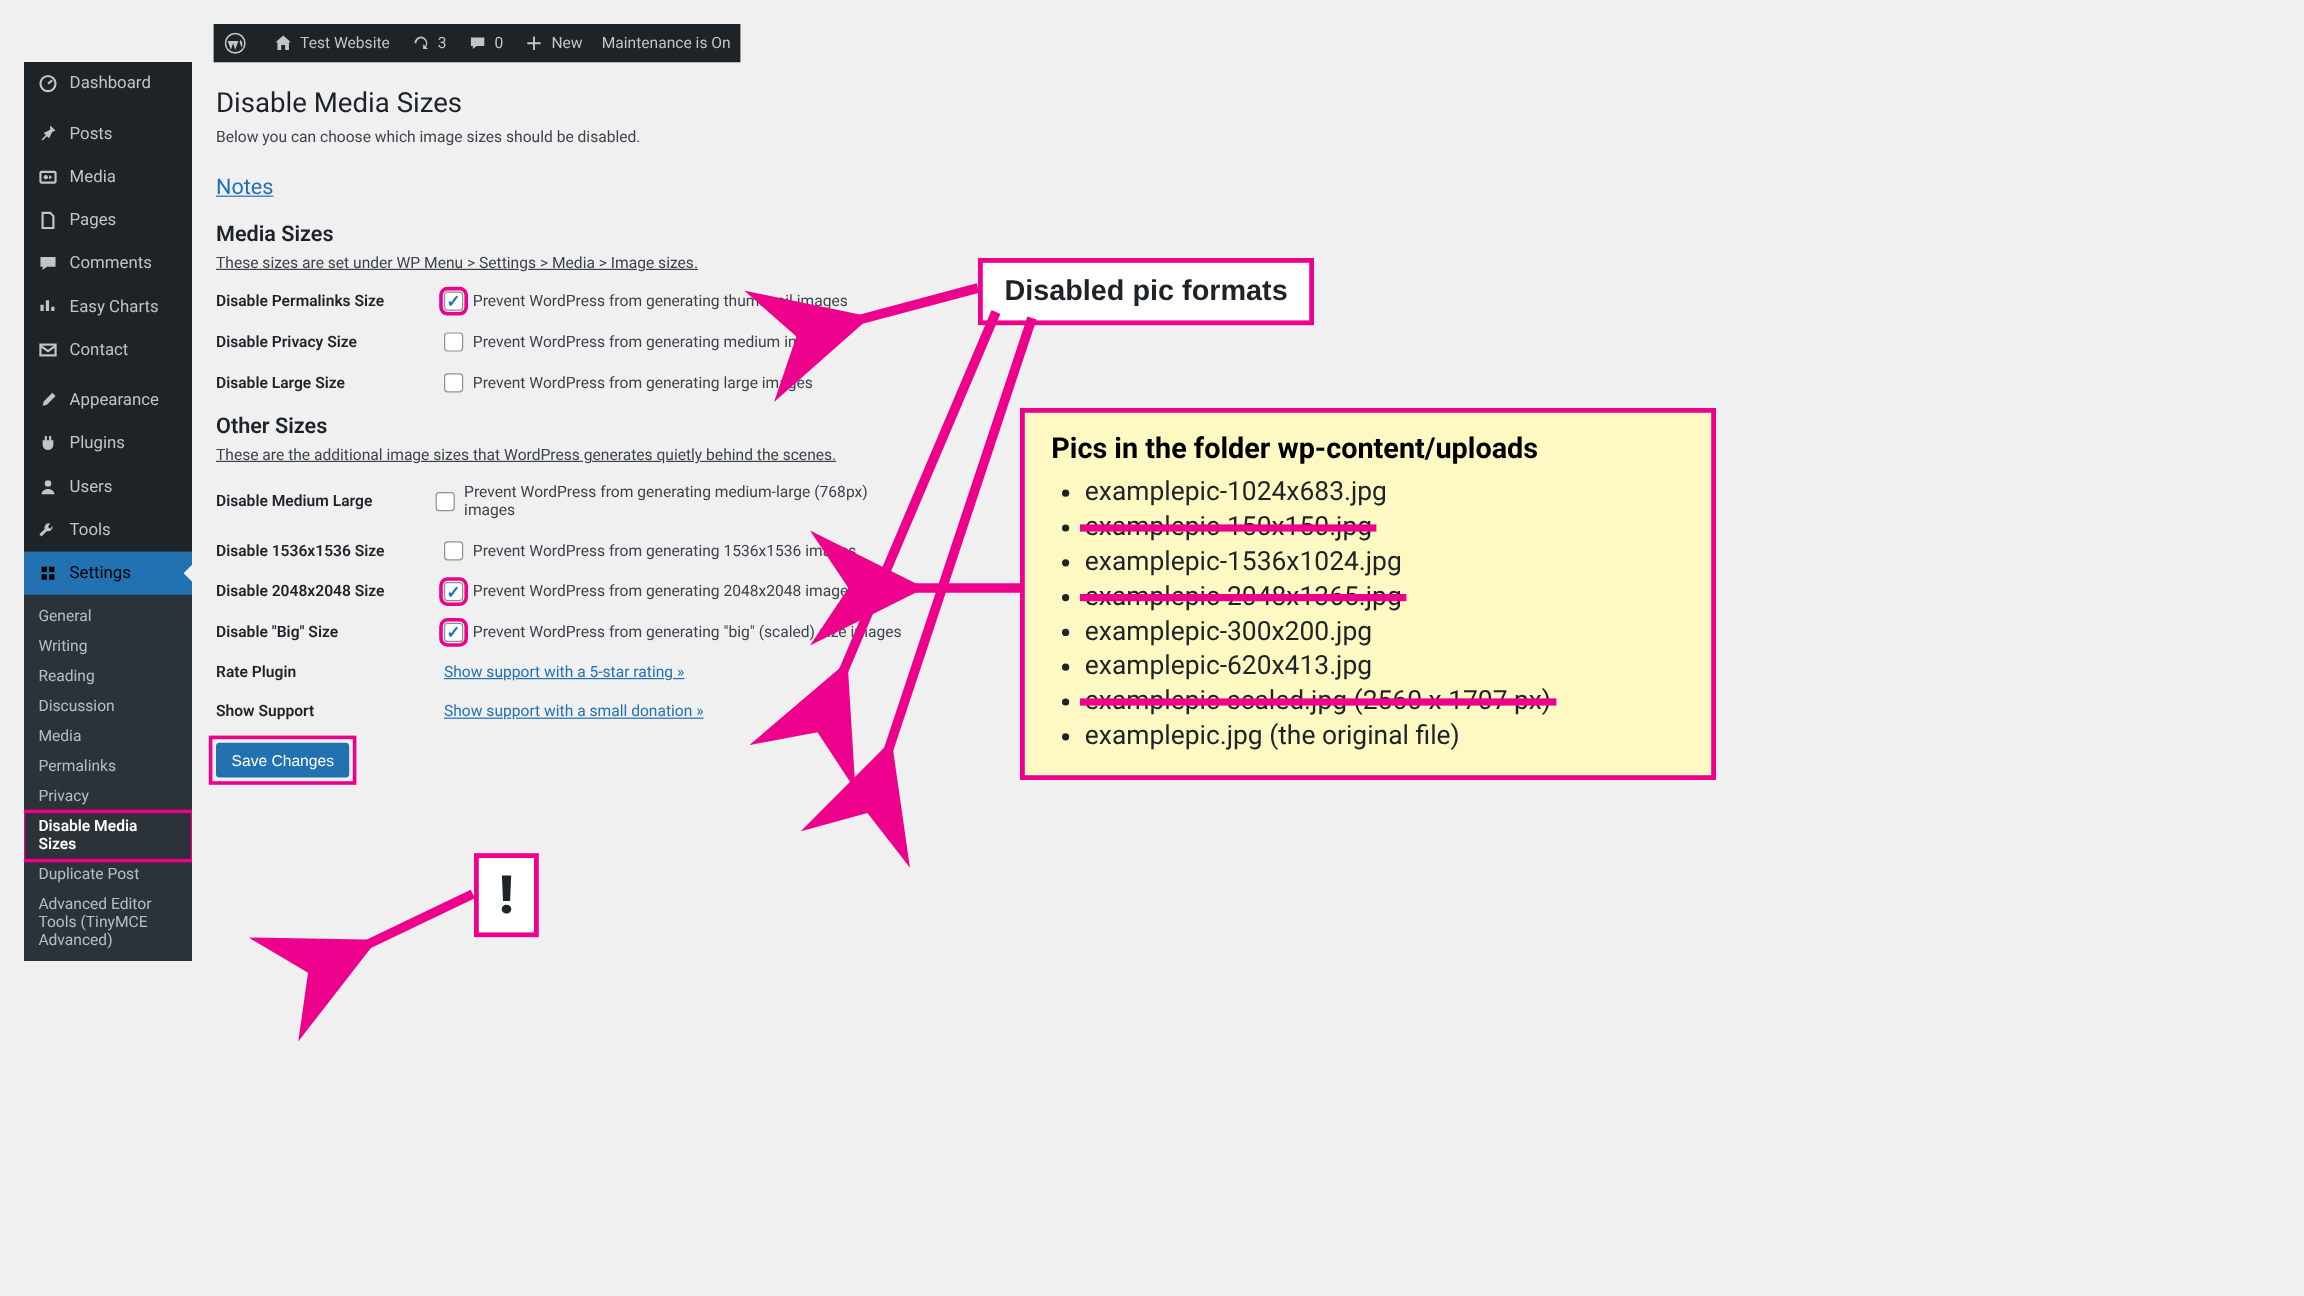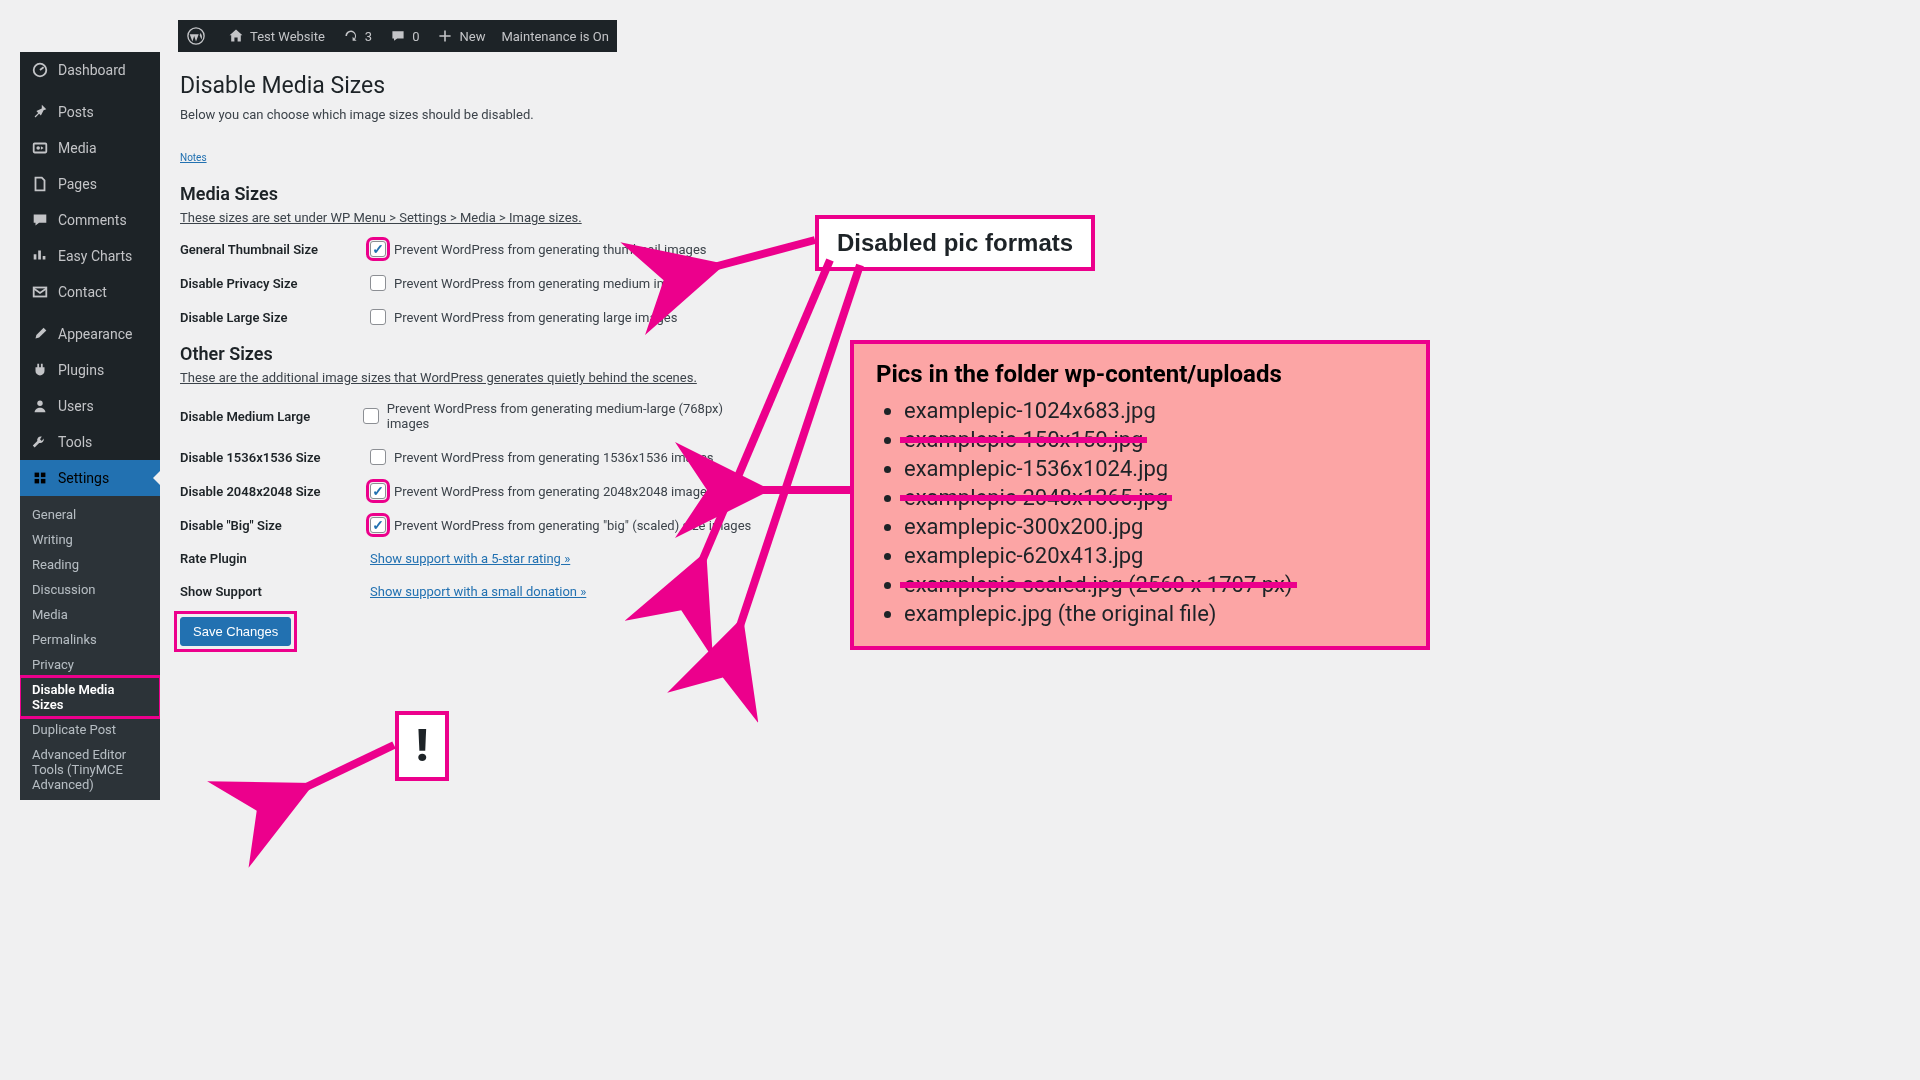--- a/index.html
+++ b/index.html
@@ -22,40 +22,40 @@
   .menu-item.current::after { content: ""; position: absolute; right: -1px; top: 50%; transform: translateY(-50%); border: 8px solid transparent; border-right-color: #f0f0f1; }
   .menu-sep { height: 6px; }
   .submenu { background: #2c3338; padding: 6px 0; }
   .sub-item { padding: 5px 12px; font-size: 13px; color: rgba(240,246,252,.7); cursor: pointer; }
   .sub-item.current { color: #fff; font-weight: 600; }
   .sub-item.current.highlighted { outline: 3px solid #ec008c; outline-offset: -1px; }
   
   .content { flex: 1; background: #f0f0f1; padding: 10px 20px 20px 20px; overflow-y: auto; }
   .page-title { font-size: 23px; font-weight: 400; color: #1d2327; margin: 10px 0 8px; }
   .desc { font-size: 13px; color: #3c434a; margin-bottom: 24px; }
-  .notes-link { color: #2271b1; text-decoration: underline; font-size: 10px; }
+  .notes-link { color: #2271b1; text-decoration: underline; font-size: 18px; }
   h2.section { font-size: 18px; font-weight: 600; color: #1d2327; margin: 18px 0 6px; }
   .section-desc { font-size: 13px; color: #3c434a; margin-bottom: 16px; text-decoration: underline; }
   
   .form-row { display: flex; align-items: center; margin-bottom: 18px; }
   .form-label { width: 190px; font-size: 13px; font-weight: 600; color: #1d2327; }
   .form-field { display: flex; align-items: center; font-size: 13px; color: #3c434a; }
   .checkbox { width: 16px; height: 16px; border: 1px solid #8c8f94; border-radius: 3px; background: #fff; margin-right: 8px; display: inline-flex; align-items: center; justify-content: center; cursor: pointer; position: relative; }
   .checkbox.checked::after { content: "✓"; color: #2271b1; font-size: 14px; font-weight: bold; }
   .hl { outline: 3px solid #ec008c; outline-offset: 1px; }
   
   .link { color: #2271b1; text-decoration: underline; cursor: pointer; }
   
   .save-btn { background: #2271b1; color: #fff; border: 1px solid #2271b1; padding: 6px 12px; font-size: 13px; border-radius: 3px; cursor: pointer; }
   .save-wrap { outline: 3px solid #ec008c; outline-offset: 3px; display: inline-block; }
   
   
   .callout { position: absolute; background: #fff; border: 4px solid #ec008c; padding: 10px 18px; font-family: -apple-system, sans-serif; }
   .callout-title { font-size: 24px; font-weight: 700; color: #1d2327; }
-  .callout-list { border: 4px solid #ec008c; background: #fca5a5; position: absolute; padding: 16px 22px; }
+  .callout-list { border: 4px solid #ec008c; background: #fef9c3; position: absolute; padding: 16px 22px; }
   .callout-list h3 { font-size: 24px; font-weight: 700; margin-bottom: 10px; }
   .callout-list ul { list-style: disc; padding-left: 28px; }
   .callout-list li { font-size: 22px; color: #1d2327; margin: 4px 0; position: relative; }
   .strike { position: relative; }
   .strike::after { content: ""; position: absolute; left: -4px; right: -4px; top: 50%; height: 6px; background: #ec008c; transform: translateY(-50%); }
   
   .exclaim { position: absolute; background: #fff; border: 4px solid #ec008c; width: 54px; height: 70px; display: flex; align-items: center; justify-content: center; font-size: 44px; font-weight: 900; color: #1d2327; }
   
   svg.arrow { position: absolute; overflow: visible; pointer-events: none; }
   
@@ -238,21 +238,21 @@
 
       <div class="content">
         <h1 class="page-title">Disable Media Sizes</h1>
         <p class="desc">Below you can choose which image sizes should be disabled.</p>
         <p><a class="notes-link">Notes</a></p>
         
         <h2 class="section">Media Sizes</h2>
         <p class="section-desc">These sizes are set under WP Menu &gt; Settings &gt; Media &gt; Image sizes.</p>
         <div id="rows1">
             <div class="form-row">
-              <div class="form-label">General Thumbnail Size</div>
+              <div class="form-label">Disable Permalinks Size</div>
               <div class="form-field">
                 <span class="checkbox checked hl"></span>
                 <span>Prevent WordPress from generating thumbnail images</span>
               </div>
             </div>
             <div class="form-row">
               <div class="form-label">Disable Privacy Size</div>
               <div class="form-field">
                 <span class="checkbox"></span>
                 <span>Prevent WordPress from generating medium images</span>

